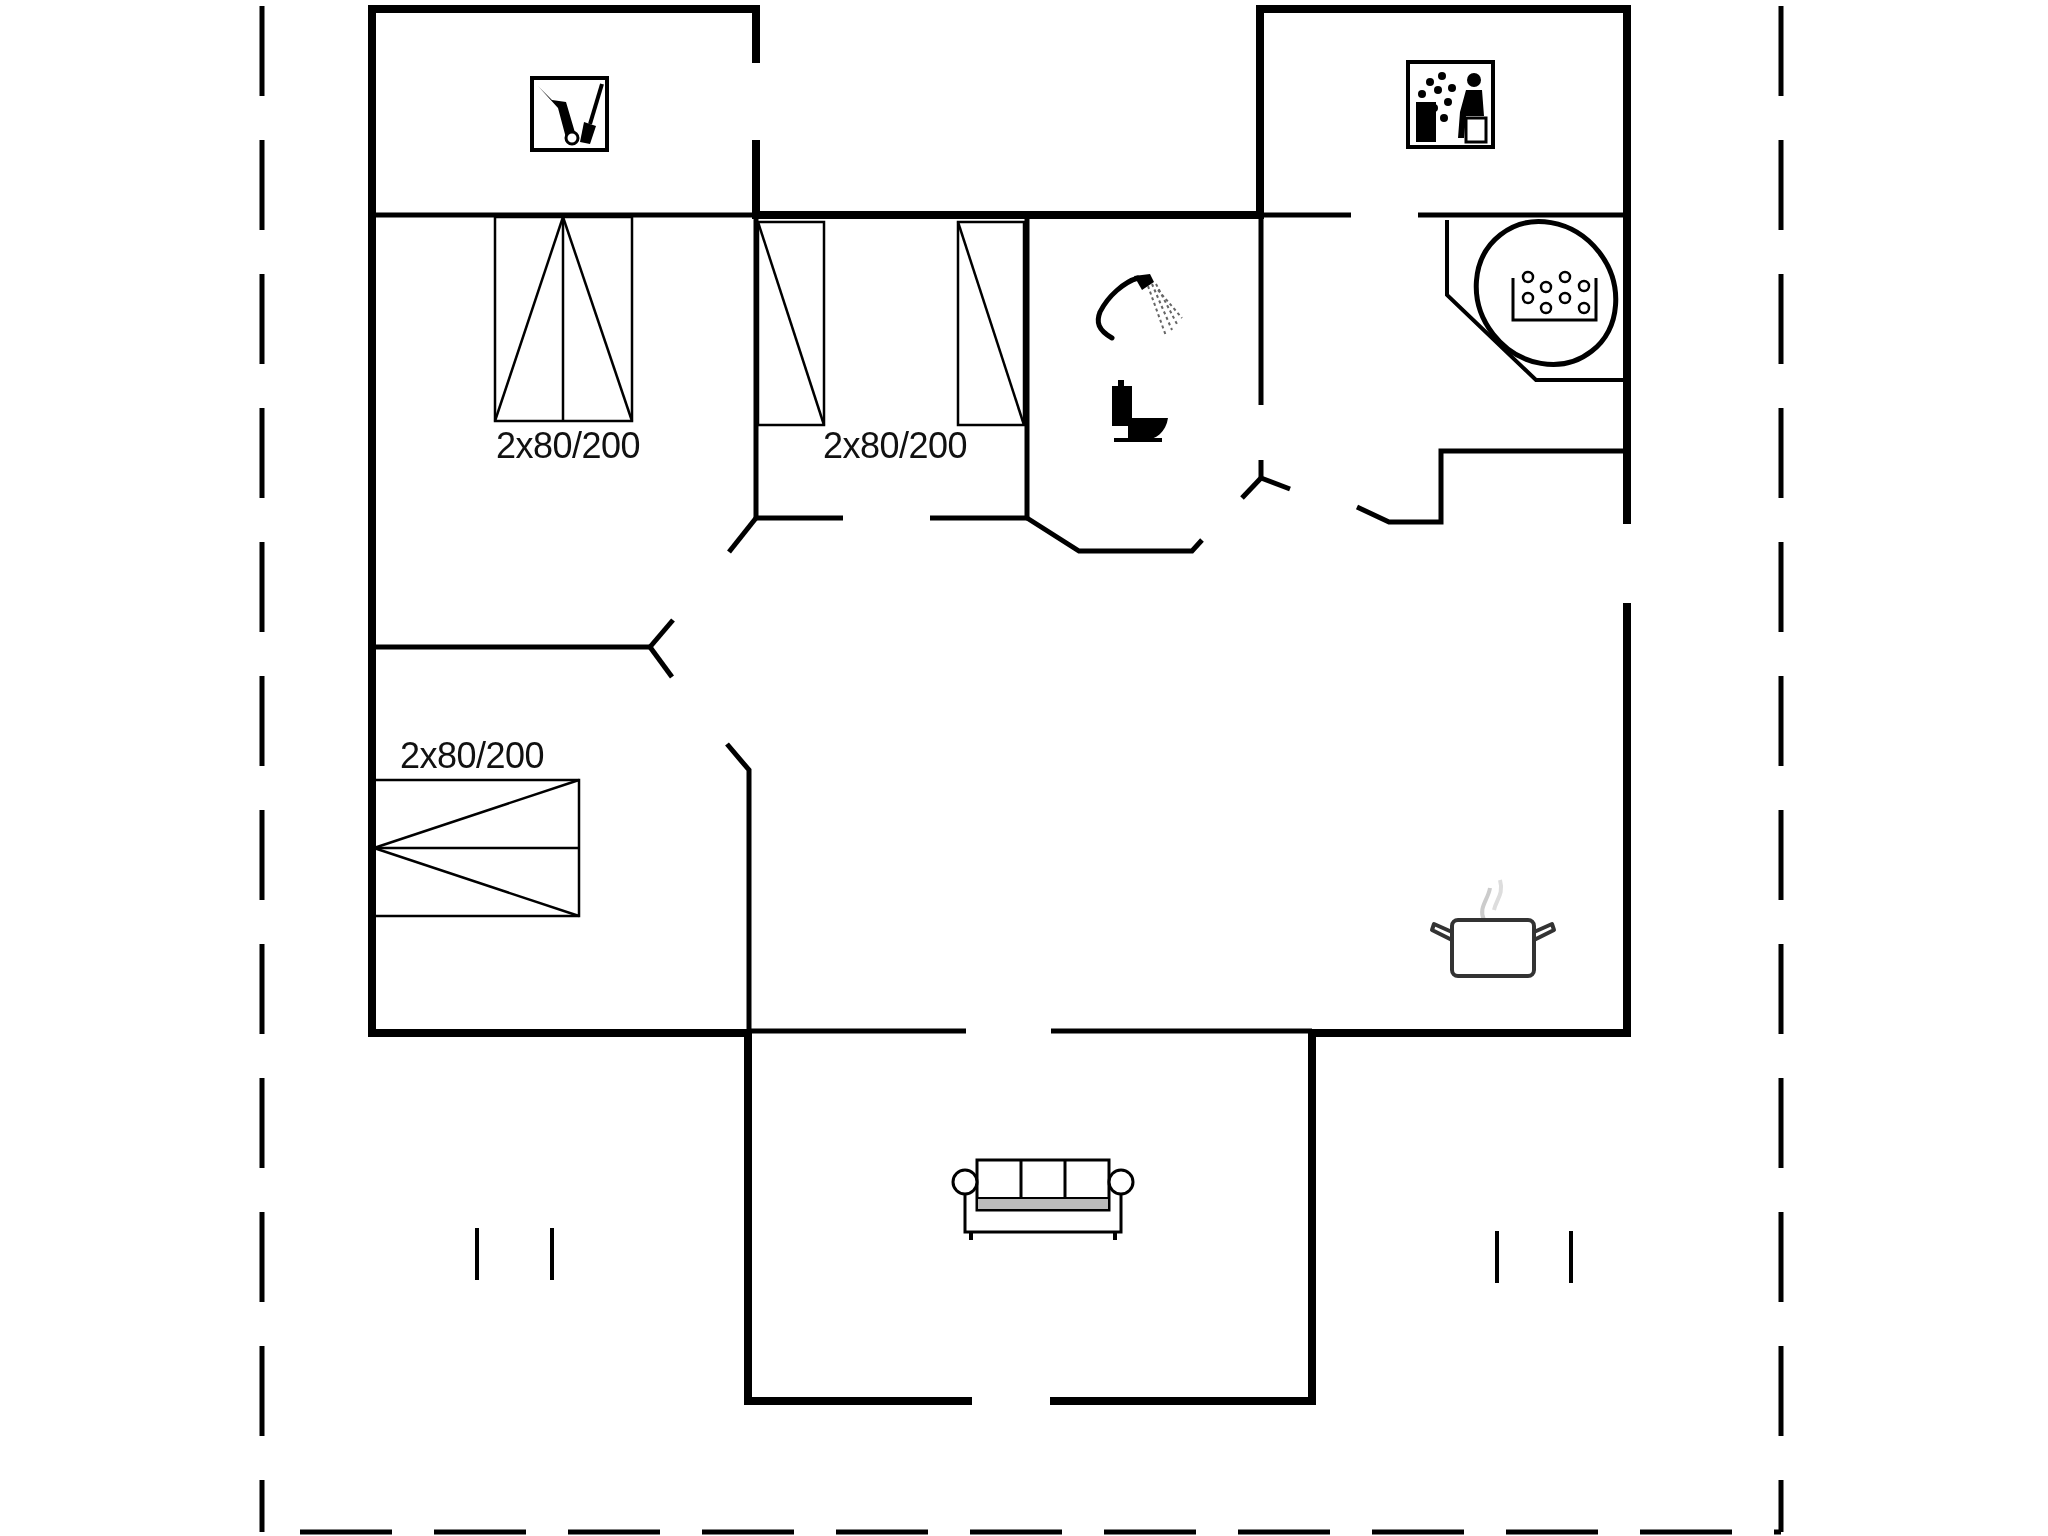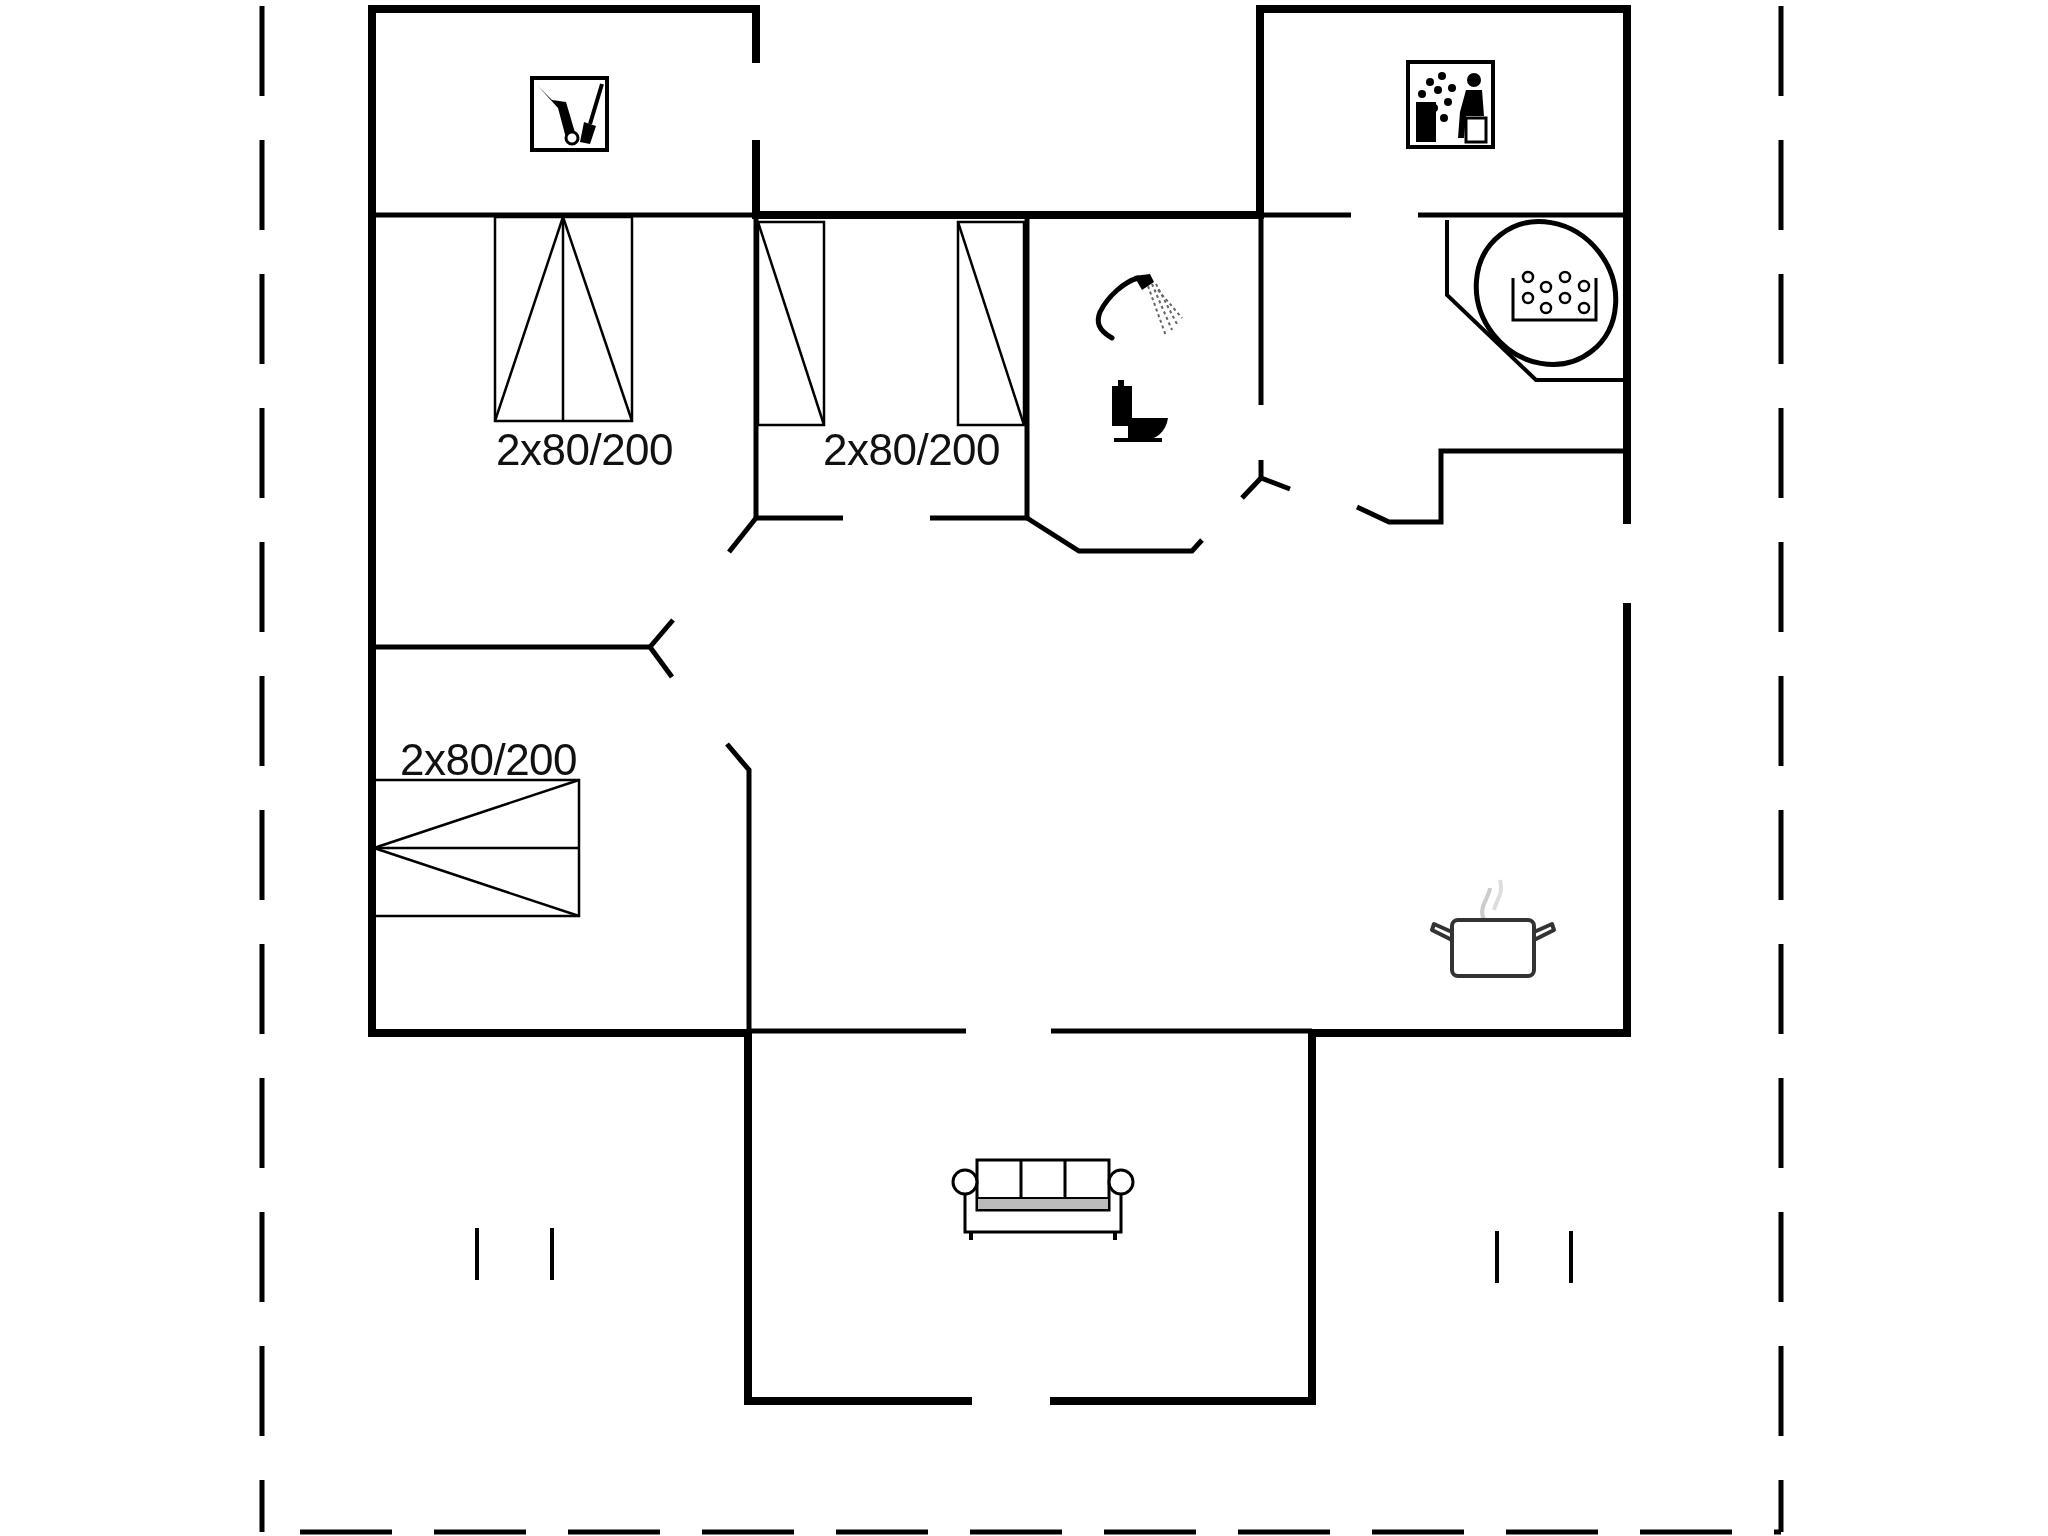--- a/index.html
+++ b/index.html
@@ -2,21 +2,21 @@
 <html><head>
 <meta charset="utf-8">
 <style>
   html, body { margin: 0; padding: 0; background: #ffffff; }
   body { width: 2048px; height: 1536px; overflow: hidden; position: relative; font-family: "Liberation Sans", sans-serif; }
   #plan { position: absolute; left: 0; top: 0; width: 2048px; height: 1536px; }
   .wall { stroke: #000; stroke-width: 8; fill: none; stroke-linecap: square; }
   .iwall { stroke: #000; stroke-width: 5; fill: none; stroke-linecap: butt; }
   .thin { stroke: #000; stroke-width: 2.5; fill: none; }
   .dash { stroke: #000; stroke-width: 5; fill: none; stroke-dasharray: 90 44; }
-  .label { position: absolute; font-size: 44px; color: #111; letter-spacing: -0.5px; white-space: nowrap; }
+  .label { position: absolute; font-size: 36px; color: #111; letter-spacing: -0.5px; white-space: nowrap; }
 </style>
 </head>
 <body>
 
 <svg id="plan" viewBox="0 0 2048 1536" xmlns="http://www.w3.org/2000/svg">
 
   <g>
     <line class="dash" x1="262" y1="6" x2="262" y2="1532"></line>
     <line class="dash" x1="1781" y1="6" x2="1781" y2="1532"></line>
     <line class="dash" x1="300" y1="1532" x2="1781" y2="1532" style="stroke-dasharray:92 42"></line>

